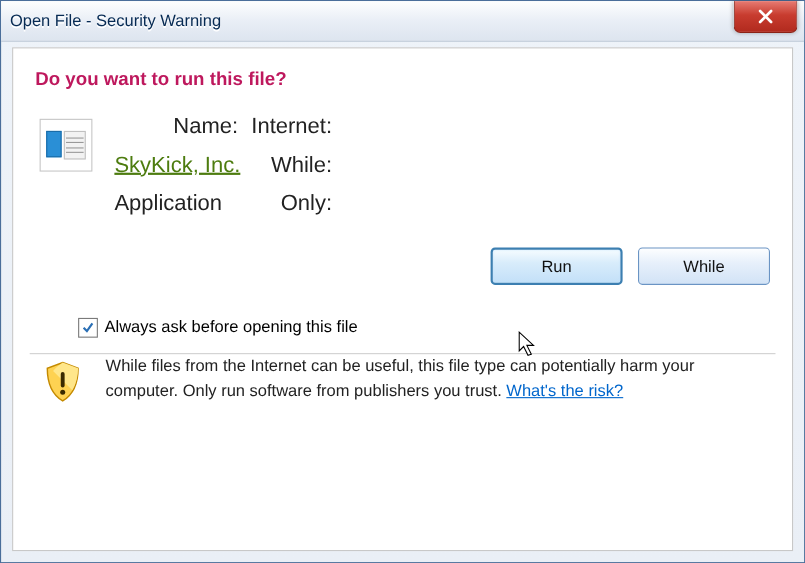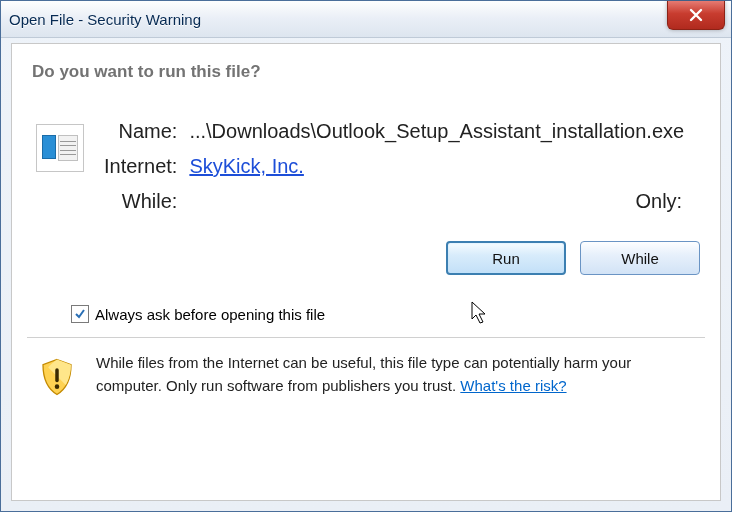--- a/index.html
+++ b/index.html
@@ -2,39 +2,39 @@
 <html><head>
   <meta charset="utf-8">
   <style>
     html, body { margin:0; padding:0; width:732px; height:512px; font-family: "Segoe UI", Tahoma, sans-serif; background:#e8e8e8;}
     .window { width:732px; height:512px; background:linear-gradient(#eef3f9 0%, #eaeff6 100%); border:1px solid #4a6e9a; box-sizing:border-box; position:relative;}
     .titlebar { height:36px; background:linear-gradient(#fdfefe 0%, #e9eef6 50%, #dde5ef 100%); border-bottom:1px solid #bfcad7; display:flex; align-items:center; justify-content:space-between; padding:0 0 0 8px; position:absolute; top:0; left:0; right:0;}
     .title-label { color:#062a53; font-size:15px; text-shadow:0 1px 0 #fff;}
     .close-btn { width:56px; height:28px; margin-top:-8px; margin-right:6px; background:linear-gradient(#e67b72 0%, #c83c2f 45%, #b12a1e 100%); border:1px solid #8c2216; border-top:none; border-radius:0 0 6px 6px; display:flex; align-items:center; justify-content:center; box-shadow:0 0 4px rgba(0,0,0,.3);}
     .close-btn svg { width:16px; height:16px; }
     .inner { position:absolute; top:42px; left:10px; right:10px; bottom:10px; background:#fff; border:1px solid #c8c8c8; padding:18px 20px 14px 20px; box-sizing:border-box;}
-    .heading { font-size:17px; font-weight:bold; color:#737373; margin-bottom:38px; }
+    .heading { font-size:17px; font-weight:bold; color:#be185d; margin-bottom:22px; }
     .content { display:flex; gap:20px; }
     .icon-box { width:46px; height:46px; border:1px solid #c6c6c6; display:flex; align-items:center; justify-content:center; margin-top:4px; margin-left:4px; flex-shrink:0;}
     .icon-box .ic { display:flex; gap:2px; }
     .icon-box .ic div:first-child { width:12px; height:22px; background:#2a8fd6; border:1px solid #1a6ca8;}
     .icon-box .ic div:last-child { width:16px; height:22px; background:#f2f2f2; border:1px solid #c0c0c0; display:flex; flex-direction:column; justify-content:space-evenly; padding:1px;}
     .icon-box .ic div:last-child span { height:1px; background:#999; display:block;}
     .info-table { display:grid; grid-template-columns:auto 1fr; column-gap:10px; row-gap:12px; font-size:20px; color:#222;}
     .info-label { text-align:right; padding-right:2px;}
-    .publisher-link { color:#1d4ed8; text-decoration:underline; }
+    .publisher-link { color:#4d7c0f; text-decoration:underline; }
     .buttons { display:flex; gap:14px; justify-content:flex-end; margin-top:28px; }
     .btn { width:120px; height:34px; border:1px solid #6a94c4; background:linear-gradient(#fdfeff 0%, #e7f0fb 40%, #d2e3f6 100%); border-radius:4px; font-size:15px; color:#111; display:flex; align-items:center; justify-content:center; position:relative; font-family:inherit;text-align:center;}
     .btn.run { border:2px solid #3c7fb1; box-shadow:inset 0 0 2px #bfe2ff; background:linear-gradient(#f6fcff 0%, #d8ecfb 40%, #c3e0f8 100%);}
     .cursor { position:absolute; top:300px; left:470px; pointer-events:none;}
-    .checkbox-row { display:flex; align-items:center; gap:6px; margin-top:30px; font-size:15px;padding-left:39px;}
+    .checkbox-row { display:flex; gap:6px; margin-top:30px; font-size:15px;padding-left:39px;}
     .chk { width:16px; height:16px; border:1px solid #7a7a7a; background:#fff; display:flex; align-items:center; justify-content:center;}
     .chk svg { width:12px; height:12px; }
     .hr { border-top:1px solid #d0d0d0; margin:14px -5px 0 -5px;}
-    .footer { display:flex; gap:18px; margin-top:14px; font-size:15px; line-height:1.5; color:#222;}
+    .footer { display:flex; gap:18px; font-size:15px; line-height:1.5; color:#222;}
     .shield { width:42px; height:42px; flex-shrink:0; margin-top:4px; margin-left:4px;}
     .link { color:#0066cc; text-decoration:underline; }
     .nowrap { white-space:nowrap; overflow:hidden; text-overflow:ellipsis; }
   </style>
 </head>
 <body>
 
 <div class="window">
   <div class="titlebar">
     <span class="title-label">Open File - Security Warning</span>
@@ -57,26 +57,26 @@
               <span></span>
               <span></span>
               <span></span>
               <span></span>
             </div>
           </div>
       </div>
 
       <div class="info-table">
         <div class="info-label">Name:</div>
-        <div class="nowrap">...\Downloads\Outlook_Setup_Assistant_installation.exe</div>
 
         <div class="info-label">Internet:</div>
         <div><a href="#" class="publisher-link">SkyKick, Inc.</a></div>
 
         <div class="info-label">While:</div>
+        <div>Application</div>
 
         <div class="info-label">Only:</div>
       </div>
     </div>
 
     <div class="buttons">
       <button class="btn run">Run</button>
       <button class="btn">While</button>
     </div>
 

